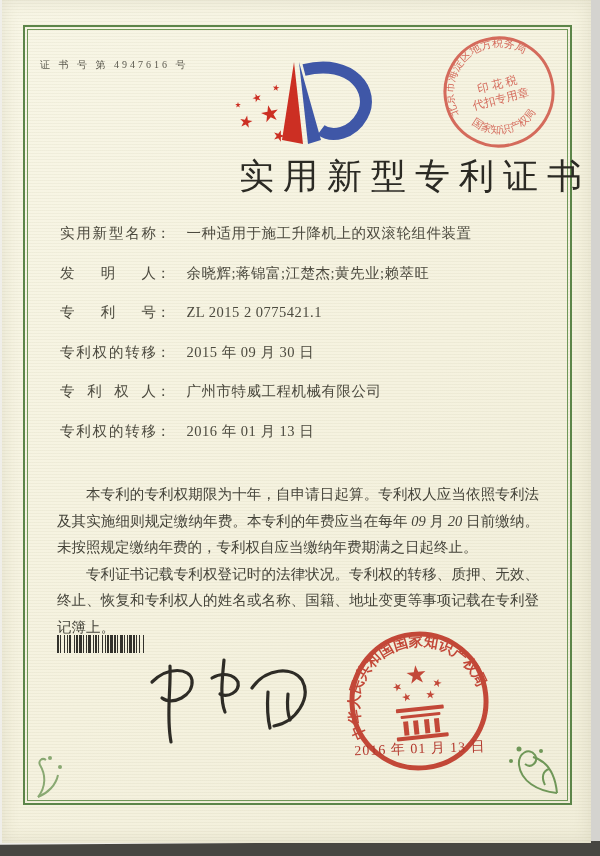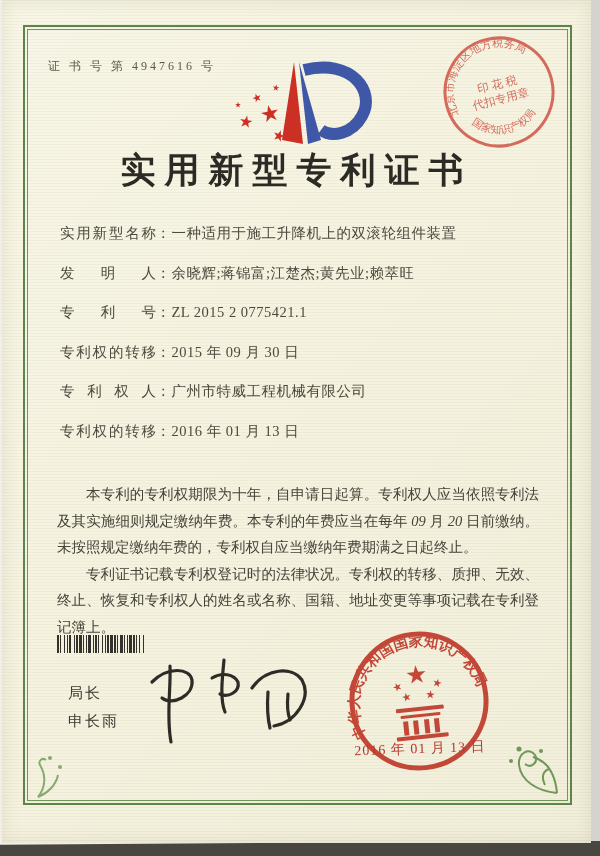--- a/index.html
+++ b/index.html
@@ -8,30 +8,30 @@
   .scan-right-edge{position:absolute;top:0;right:0;width:9px;height:100%;background:#d4d3cf;}
   .scan-bottom-edge{position:absolute;left:0;bottom:0;width:100%;height:15px;background:#474641;transform:skewY(-.35deg);transform-origin:right;}
   .paper{position:absolute;left:2px;top:0;right:9px;bottom:13px;
     background:
       repeating-linear-gradient(to bottom, rgba(120,115,70,.06) 0 1px, rgba(0,0,0,0) 1px 3px),
       linear-gradient(135deg,#f8f6e6 0%,#f5f2df 55%,#f1eeda 100%);
     box-shadow:inset 0 0 18px rgba(90,80,40,.12);}
   .frame{position:absolute;left:21px;top:25px;right:19px;bottom:38px;border:2.5px solid #5c8549;}
   .frame-inner{position:absolute;inset:2px;border:1px solid #6f9758;}
 
-  .cert-no{position:absolute;left:46px;top:58px;font-size:12px;letter-spacing:3px;color:#5a584d;}
+  .cert-no{position:absolute;left:38px;top:58px;font-size:10px;letter-spacing:3px;color:#5a584d;}
 
   .logo{position:absolute;left:222px;top:58px;}
-  .title{position:absolute;left:0;top:147px;width:100%;text-align:center;font-size:35px;font-weight:700;letter-spacing:9px;color:#2b2a24;}
+  .title{position:absolute;left:0;top:153px;width:100%;text-align:right;font-size:35px;font-weight:400;letter-spacing:9px;color:#2b2a24;}
 
   .fields{position:absolute;left:58px;top:224px;right:50px;}
   .field-row{display:flex;align-items:baseline;margin-bottom:20.5px;font-size:14.5px;color:#4c4a3f;}
   .f-label{display:inline-block;width:96px;text-align:justify;text-align-last:justify;flex:none;}
   .f-colon{flex:none;}
-  .f-value{margin-left:1px;letter-spacing:.5px;}
+  .f-value{margin-left:16px;letter-spacing:.5px;}
 
   .body-text{position:absolute;left:55px;right:52px;top:481px;font-size:14.5px;line-height:26.5px;color:#45443a;text-align:justify;}
   .body-text p{margin:0;text-indent:2em;font-style:oblique 4deg;}
 
   .barcode{position:absolute;left:55px;top:635px;height:18px;display:flex;align-items:stretch;}
   .barcode .bar{background:#33322c;}
   .barcode .gap{background:transparent;}
 
   .director{position:absolute;left:66px;top:684px;font-size:15px;color:#3a3932;font-family:"Liberation Sans","DejaVu Sans",sans-serif;}
   .director div{margin-bottom:9px;letter-spacing:2px;}
@@ -186,24 +186,20 @@
         <div class="bar" style="width: 2px;"></div>
         <div class="gap" style="width: 1px;"></div>
         <div class="bar" style="width: 1px;"></div>
         <div class="gap" style="width: 2px;"></div>
         <div class="bar" style="width: 1px;"></div>
         <div class="gap" style="width: 3px;"></div>
         <div class="bar" style="width: 1px;"></div>
         <div class="gap" style="width: 2px;"></div>
       </div>
 
-    <div class="director">
-      <div>局长</div>
-      <div>申长雨</div>
-    </div>
 
     <svg class="signature" width="185" height="95" viewBox="0 0 185 95">
       <g fill="none" stroke="#2e2c26" stroke-width="3.2" stroke-linecap="round">
         <path d="M30,14 C31,38 26,64 31,90"></path>
         <path d="M12,30 C28,14 50,16 52,28 C54,44 32,54 22,46"></path>
         <path d="M84,8 C82,28 80,48 85,60"></path>
         <path d="M72,26 C82,20 94,22 98,30 C100,40 88,46 80,42"></path>
         <path d="M112,36 C126,16 152,14 162,28 C172,46 156,70 134,74"></path>
         <path d="M128,40 C127,54 127,64 130,76"></path>
         <path d="M148,42 C147,52 147,60 150,68"></path>

